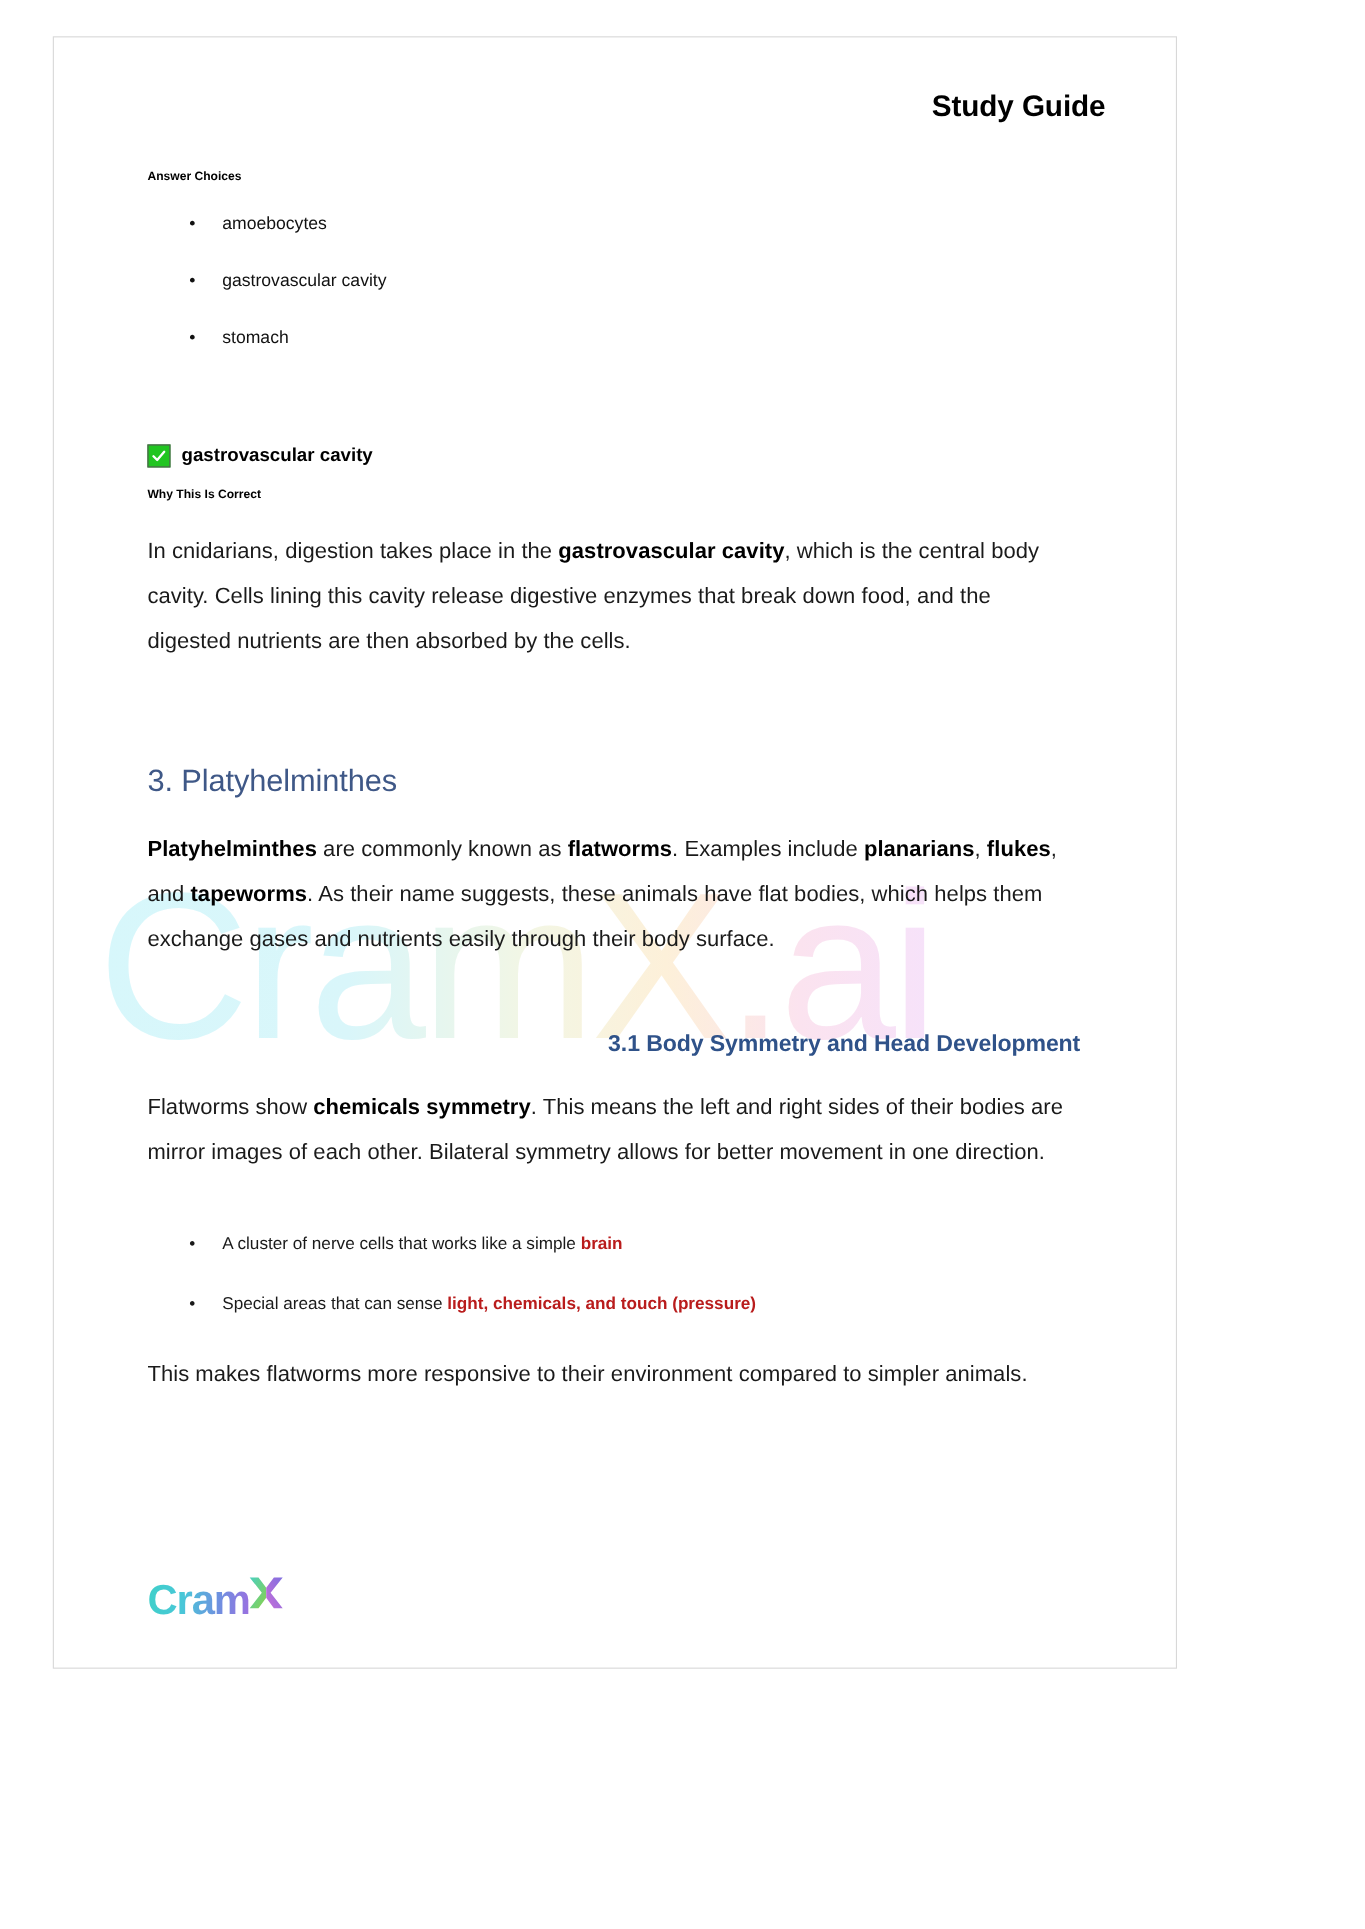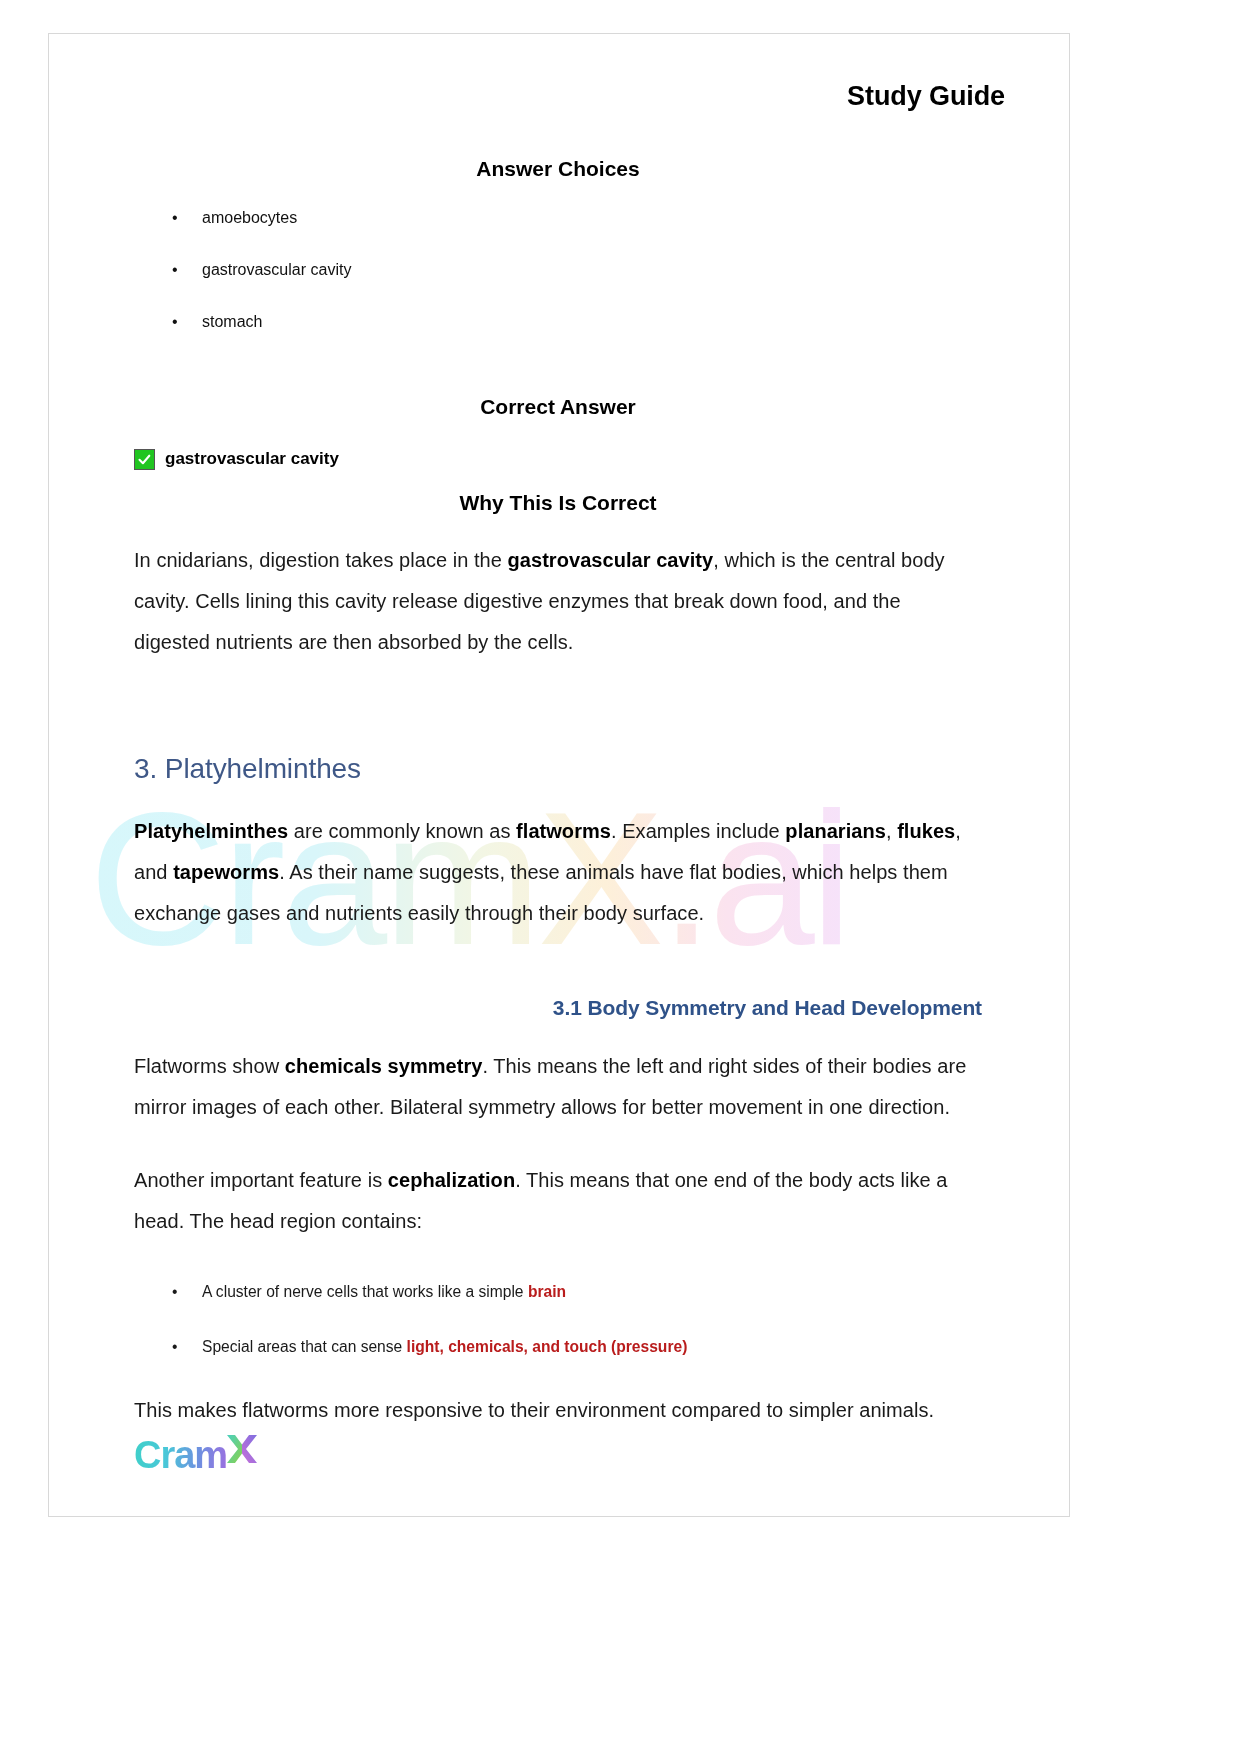--- a/index.html
+++ b/index.html
@@ -65,26 +65,25 @@
 
   
   .content {
     position: absolute;
     left: 85px;
     top: 120px;
     width: 848px;
   }
 
   .label-bold {
-    font-size: 21px;
+    font-size: 11px;
     font-weight: bold;
     color: #000000;
     margin: 0 0 0px 0;
     line-height: 1.45;
-    text-align: center;
   }
 
   .choices {
     list-style: none;
     margin: 22px 0 0 0;
     padding: 0;
   }
   .choices li {
     position: relative;
     padding-left: 68px;
@@ -243,21 +242,20 @@
           <span>gastrovascular cavity</span>
         </li>
         <li>
           <span class="bullet">•</span>
           <span>stomach</span>
         </li>
       </ul>
 
       <div class="spacer-md"></div>
 
-      <div class="label-bold">Correct Answer</div>
 
       <div class="answer-row">
         <span class="check-box">
           <svg width="15" height="15" viewBox="0 0 15 15" xmlns="http://www.w3.org/2000/svg" aria-hidden="true">
             <path d="M2.5 7.8 L5.9 11.2 L12.3 3.7" fill="none" stroke="#ffffff" stroke-width="2.1" stroke-linecap="round" stroke-linejoin="round"></path>
           </svg>
         </span>
         <span class="answer-text">gastrovascular cavity</span>
       </div>
 
@@ -275,21 +273,20 @@
       <h2 class="section">3. Platyhelminthes</h2>
 
       <p class="body"><b>Platyhelminthes</b><span> are commonly known as </span><b>flatworms</b><span>. Examples include </span><b>planarians</b><span>, </span><b>flukes</b><span>, and </span><b>tapeworms</b><span>. As their name suggests, these animals have flat bodies, which helps them exchange gases and nutrients easily through their body surface.</span></p>
 
       <h3 class="subsection">3.1 Body Symmetry and Head Development</h3>
 
       <p class="body"><span>Flatworms show </span><b>chemicals symmetry</b><span>. This means the left and right sides of their bodies are mirror images of each other. Bilateral symmetry allows for better movement in one direction.</span></p>
 
       <div style="height:12px"></div>
 
-      <p class="body"><span>Another important feature is </span><b>cephalization</b><span>. This means that one end of the body acts like a head. The head region contains:</span></p>
 
       <div style="height:10px"></div>
 
       <ul class="feature-list">
         <li>
           <span class="bullet">•</span>
           <span>A cluster of nerve cells that works like a simple </span><b>brain</b>
         </li>
         <li>
           <span class="bullet">•</span>

